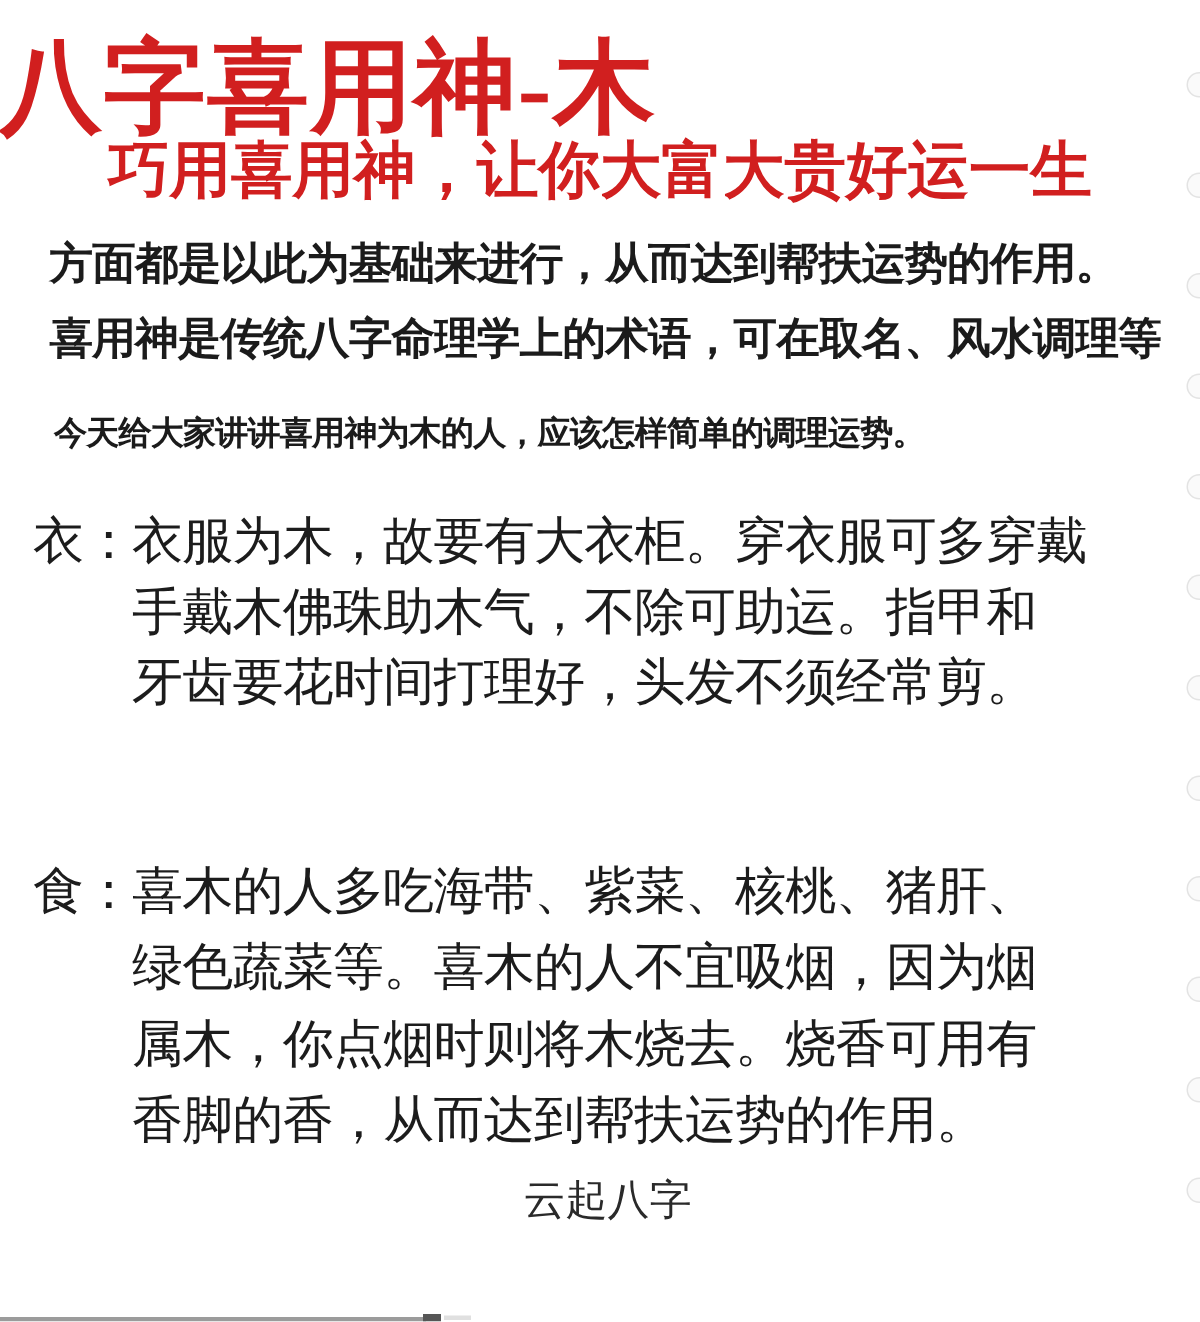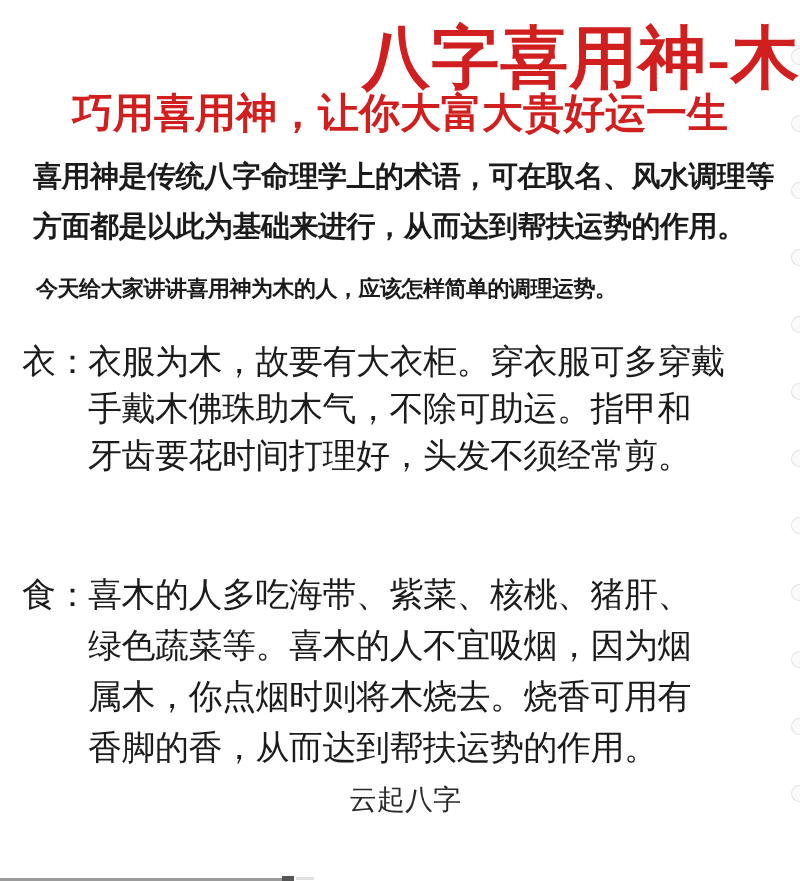--- a/index.html
+++ b/index.html
@@ -15,21 +15,21 @@
     position: relative;
     width: 800px;
     height: 881px;
     background: #ffffff;
   }
   .page-title {
     position: absolute;
     top: 16px;
     left: 0;
     width: 800px;
-    text-align: right;
+    text-align: left;
     font-size: 68px;
     line-height: 84px;
     font-weight: 900;
     color: #d11f1f;
     letter-spacing: 1px;
     white-space: nowrap;
   }
   .page-subtitle {
     position: absolute;
     top: 94px;
@@ -133,22 +133,22 @@
 </head>
 <body>
 
 <div id="canvas">
 
   <div class="page-title">八字喜用神-木</div>
 
   <div class="page-subtitle">巧用喜用神，让你大富大贵好运一生</div>
 
   <div class="intro">
+    <div class="text-line">方面都是以此为基础来进行，从而达到帮扶运势的作用。</div>
     <div class="text-line">喜用神是传统八字命理学上的术语，可在取名、风水调理等</div>
-    <div class="text-line">方面都是以此为基础来进行，从而达到帮扶运势的作用。</div>
   </div>
 
   <div class="lead">今天给大家讲讲喜用神为木的人，应该怎样简单的调理运势。</div>
 
   <div class="section" id="section-clothing">
     <span class="section-label">衣：</span>
     <div class="text-line">衣服为木，故要有大衣柜。穿衣服可多穿戴</div>
     <div class="text-line">手戴木佛珠助木气，不除可助运。指甲和</div>
     <div class="text-line">牙齿要花时间打理好，头发不须经常剪。</div>
   </div>

